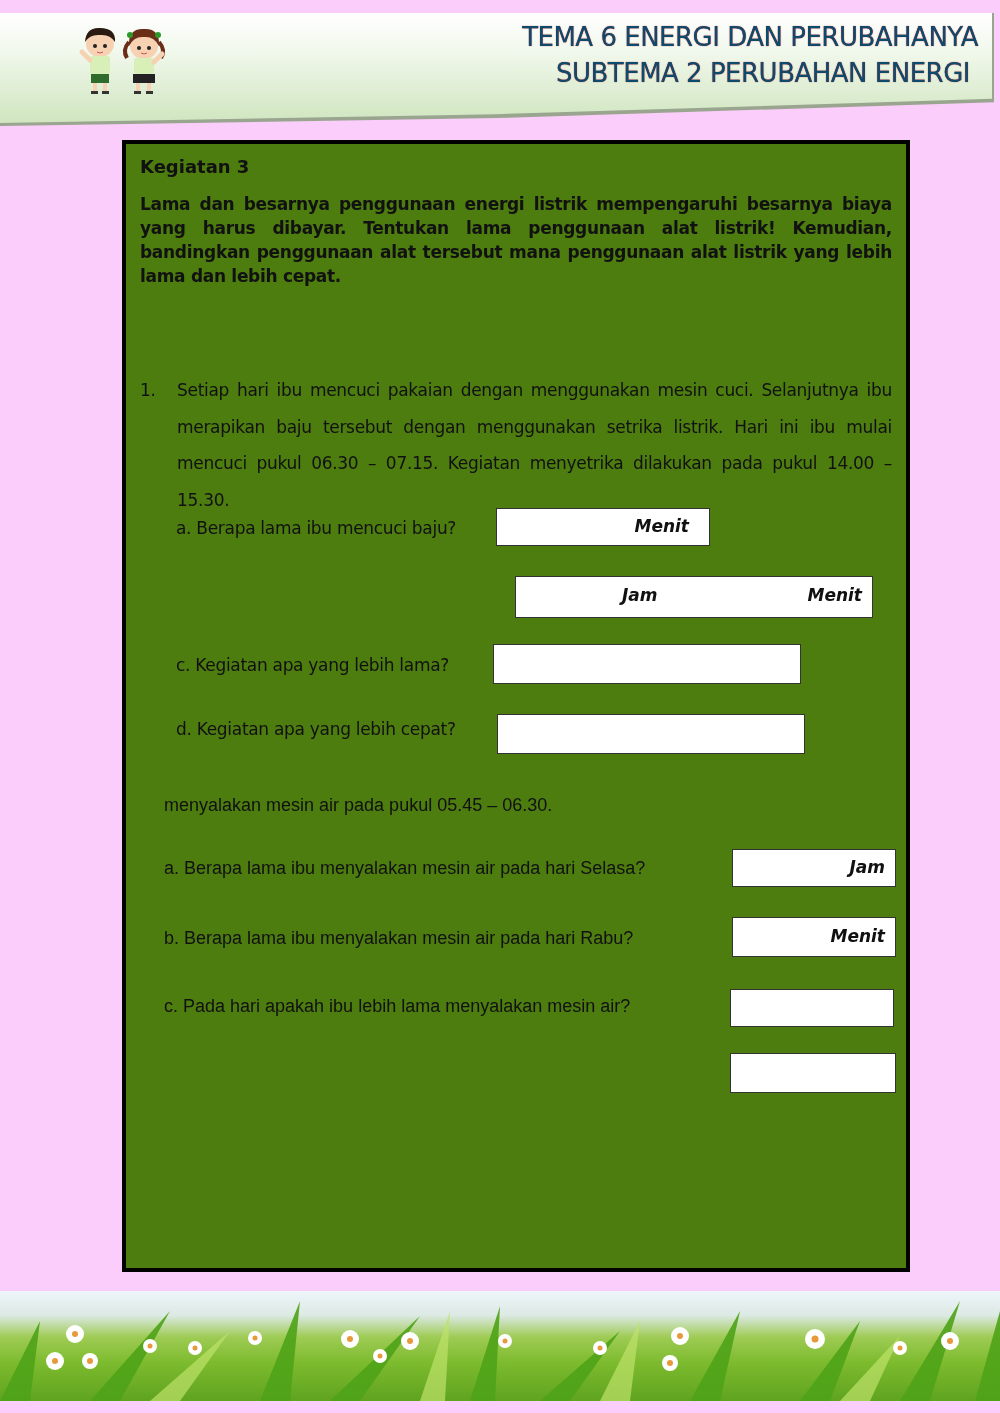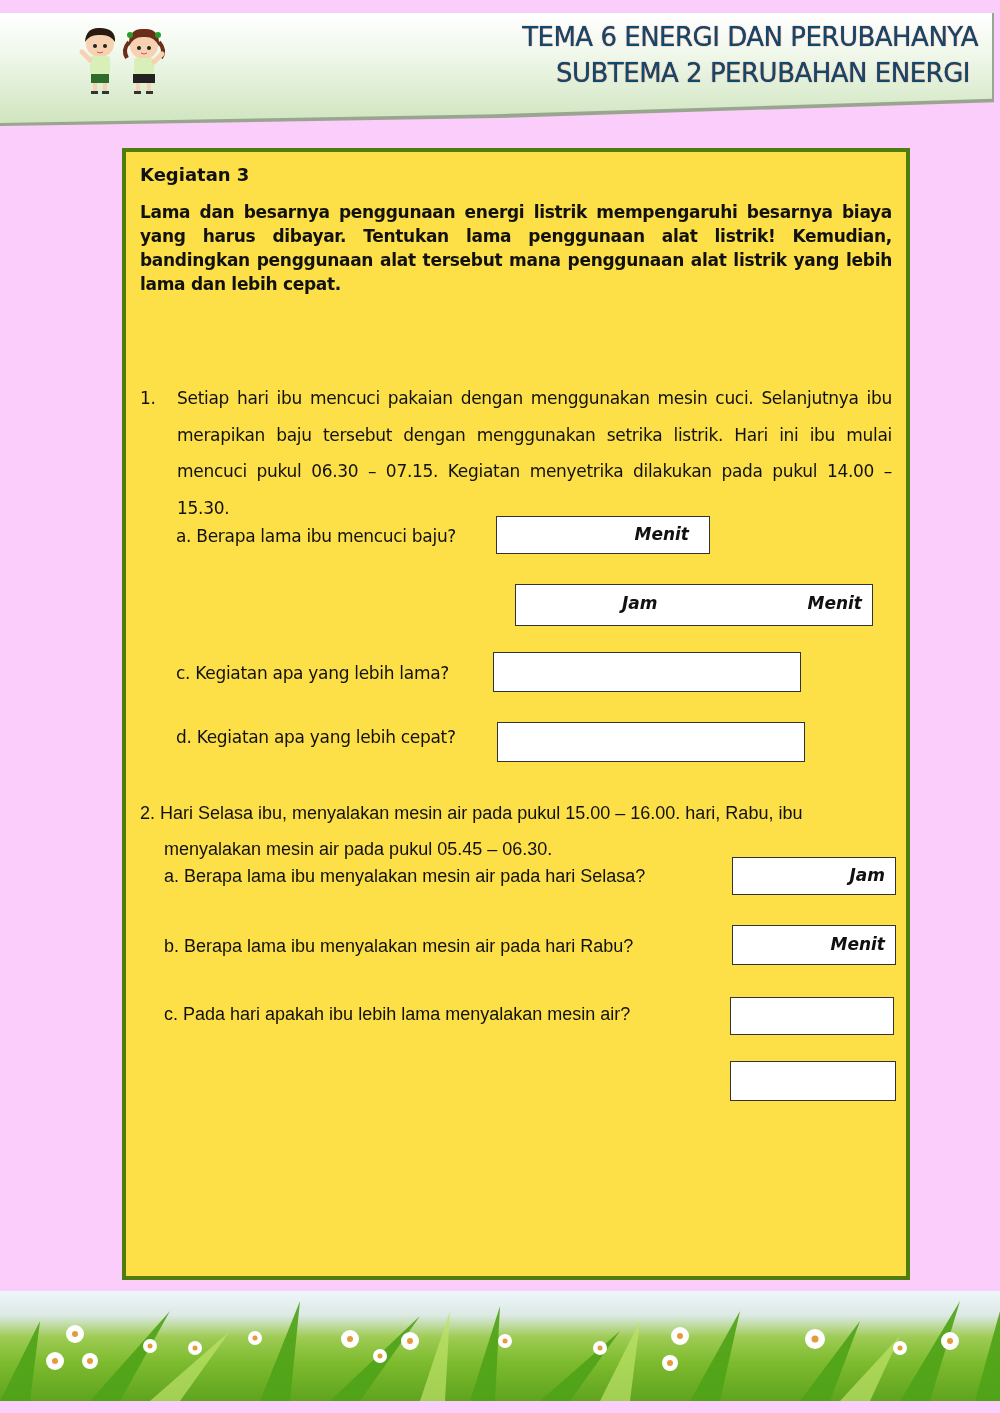--- a/index.html
+++ b/index.html
@@ -25,22 +25,22 @@
   .title-line {
     position:absolute; right:22px; color:#0c4a6e; font-size:26px;
     font-family:"DejaVu Sans", sans-serif; letter-spacing:-0.5px;
     text-shadow:0 0 1px #b00;
   }
   .t1 { top:22px; right:22px; }
   .t2 { top:58px; right:30px; }
 
   
   .card {
-    position:absolute; left:122px; top:148px; width:780px; height:1124px;
-    background:#fde047; border:4px solid #4d7c0f;
+    position:absolute; left:122px; top:140px; width:780px; height:1124px;
+    background:#4d7c0f; border:4px solid #000000;
   }
   .h-kegiatan { position:absolute; left:14px; top:12px; font-weight:bold; font-size:18px; }
   .intro {
     position:absolute; left:14px; top:48px; width:752px; font-weight:bold;
     font-size:17px; line-height:24px; text-align:justify; font-family:"DejaVu Sans", sans-serif;
     letter-spacing:-0.3px;
   }
   .instr { position:absolute; left:14px; top:170px; font-weight:bold; font-size:17px; letter-spacing:-0.3px; }
 
   .q1 { position:absolute; left:14px; top:228px; width:752px; font-size:17px; line-height:36.5px; letter-spacing:-0.3px; }
@@ -122,24 +122,20 @@
     <span class="unit" style="right:10px;top:8px;">Menit</span>
   </div>
 
   <div class="sub" style="left:50px;top:511px;">c.  Kegiatan apa yang lebih lama?</div>
   <div class="box" style="left:367px;top:500px;width:306px;height:38px;"></div>
 
   <div class="sub" style="left:50px;top:575px;">d.  Kegiatan apa yang lebih cepat?</div>
   <div class="box" style="left:371px;top:570px;width:306px;height:38px;"></div>
 
   <div class="q2">
-    <div>
-      <span>2.</span>
-      <span>Hari Selasa ibu, menyalakan mesin air pada pukul 15.00 – 16.00. hari, Rabu, ibu</span>
-    </div>
     <div class="body2">menyalakan mesin air pada pukul 05.45 – 06.30.</div>
   </div>
 
   <div class="sub2" style="left:38px;top:714px;">a.  Berapa lama ibu menyalakan mesin air pada hari Selasa?</div>
   <div class="box" style="left:606px;top:705px;width:162px;height:36px;">
     <span class="unit" style="right:10px;top:7px;">Jam</span>
   </div>
 
   <div class="sub2" style="left:38px;top:784px;">b.  Berapa lama ibu menyalakan mesin air pada hari Rabu?</div>
   <div class="box" style="left:606px;top:773px;width:162px;height:38px;">

